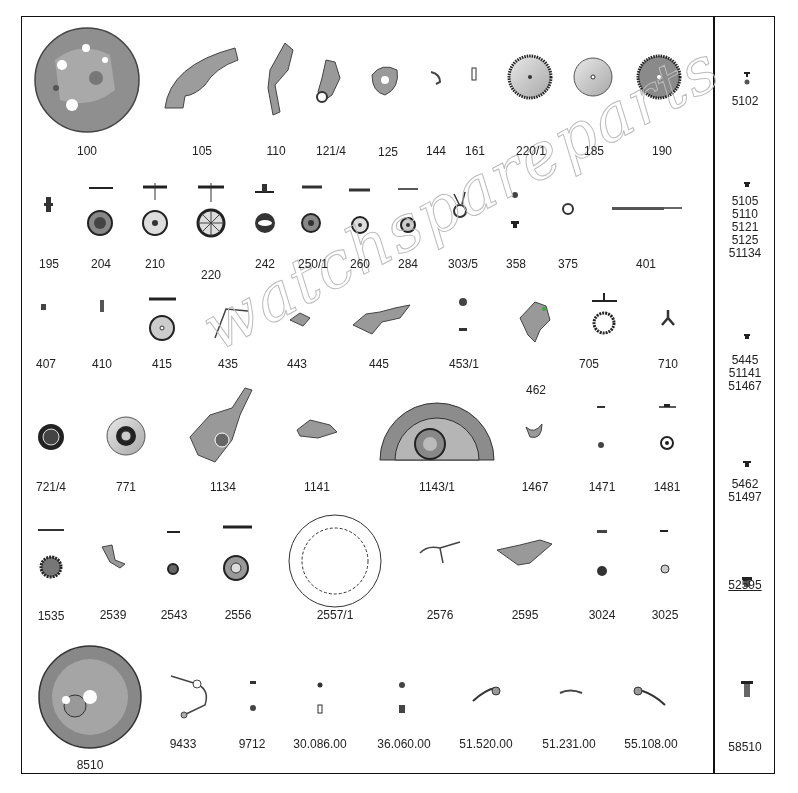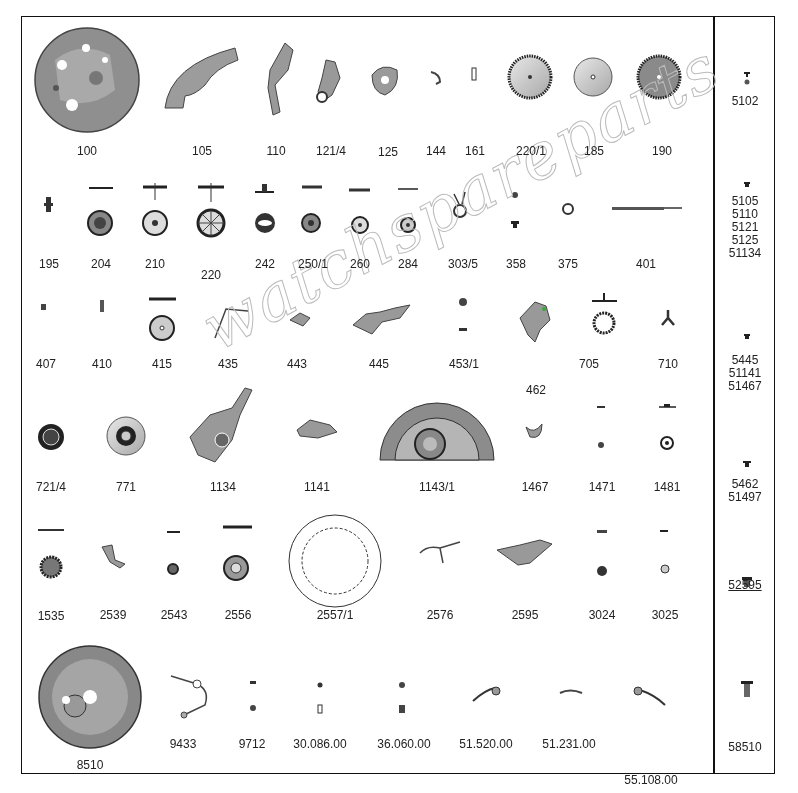--- a/index.html
+++ b/index.html
@@ -243,21 +243,21 @@
     <div class="lbl" style="left: 525px; top: 608px;">2595</div>
     <div class="lbl" style="left: 602px; top: 608px;">3024</div>
     <div class="lbl" style="left: 665px; top: 608px;">3025</div>
     <div class="lbl" style="left: 90px; top: 758px;">8510</div>
     <div class="lbl" style="left: 183px; top: 737px;">9433</div>
     <div class="lbl" style="left: 252px; top: 737px;">9712</div>
     <div class="lbl" style="left: 320px; top: 737px;">30.086.00</div>
     <div class="lbl" style="left: 404px; top: 737px;">36.060.00</div>
     <div class="lbl" style="left: 486px; top: 737px;">51.520.00</div>
     <div class="lbl" style="left: 569px; top: 737px;">51.231.00</div>
-    <div class="lbl" style="left: 651px; top: 737px; margin-top: 36px;">55.108.00</div>
+    <div class="lbl" style="left: 651px; top: 737px;">55.108.00</div>
   </div>
 <div id="side">
     <div class="rlbl" style="top: 95px; white-space: pre-line;">5102</div>
     <div class="rlbl" style="top: 195px; white-space: pre-line;">5105
 5110
 5121
 5125
 51134</div>
     <div class="rlbl" style="top: 354px; white-space: pre-line;">5445
 51141

